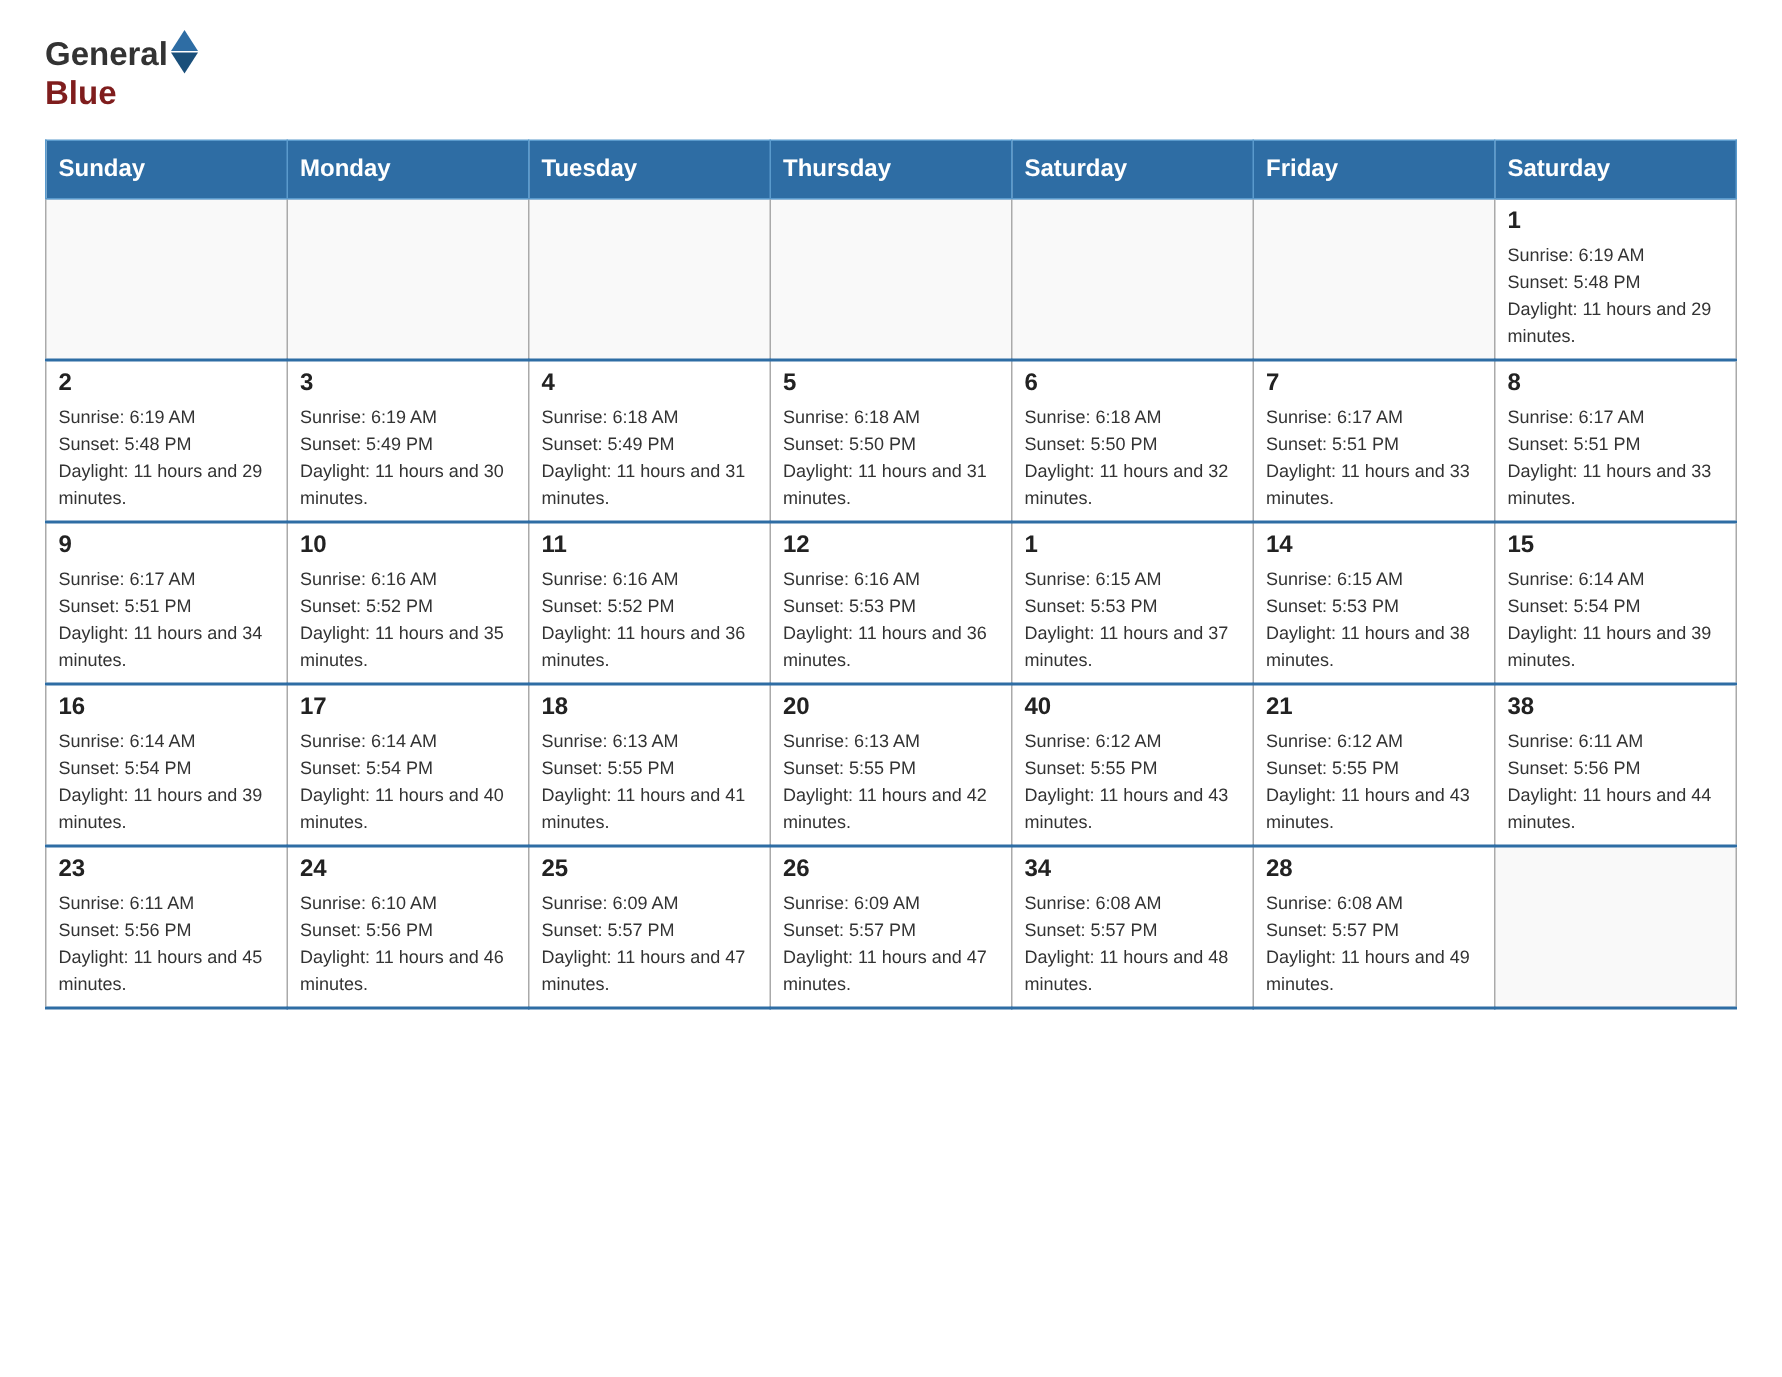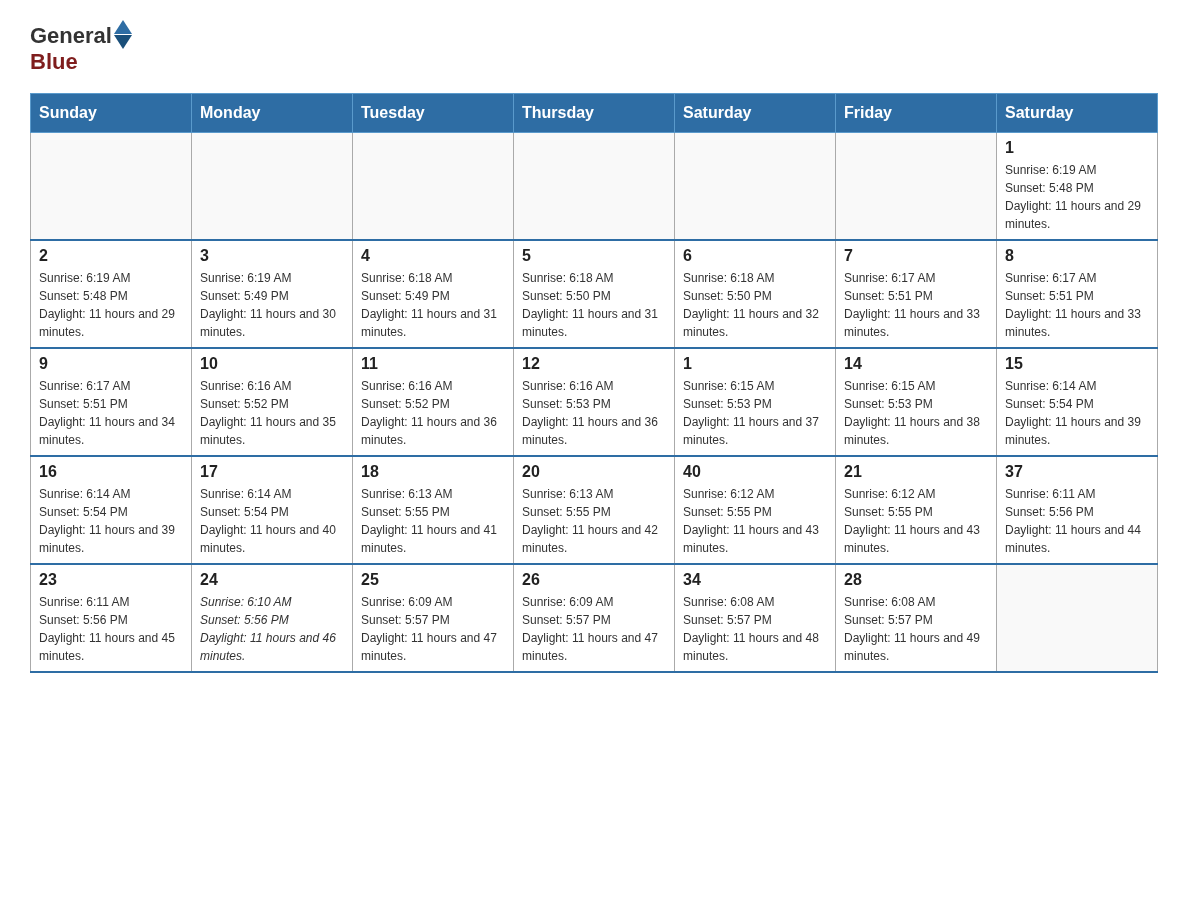--- a/index.html
+++ b/index.html
@@ -254,36 +254,36 @@
 Sunset: 5:55 PM
 Daylight: 11 hours and 43 minutes.</div>
         </td>
         <td>
           <span class="day-number">21</span>
           <div class="day-info" style="white-space: pre-line;">Sunrise: 6:12 AM
 Sunset: 5:55 PM
 Daylight: 11 hours and 43 minutes.</div>
         </td>
         <td>
-          <span class="day-number">37</span>
+          <span class="day-number">38</span>
           <div class="day-info" style="white-space: pre-line;">Sunrise: 6:11 AM
 Sunset: 5:56 PM
 Daylight: 11 hours and 44 minutes.</div>
         </td>
       </tr>
       <tr>
         <td>
           <span class="day-number">23</span>
           <div class="day-info" style="white-space: pre-line;">Sunrise: 6:11 AM
 Sunset: 5:56 PM
 Daylight: 11 hours and 45 minutes.</div>
         </td>
         <td>
           <span class="day-number">24</span>
-          <div class="day-info" style="white-space: pre-line; font-style: italic;">Sunrise: 6:10 AM
+          <div class="day-info" style="white-space: pre-line;">Sunrise: 6:10 AM
 Sunset: 5:56 PM
 Daylight: 11 hours and 46 minutes.</div>
         </td>
         <td>
           <span class="day-number">25</span>
           <div class="day-info" style="white-space: pre-line;">Sunrise: 6:09 AM
 Sunset: 5:57 PM
 Daylight: 11 hours and 47 minutes.</div>
         </td>
         <td>

